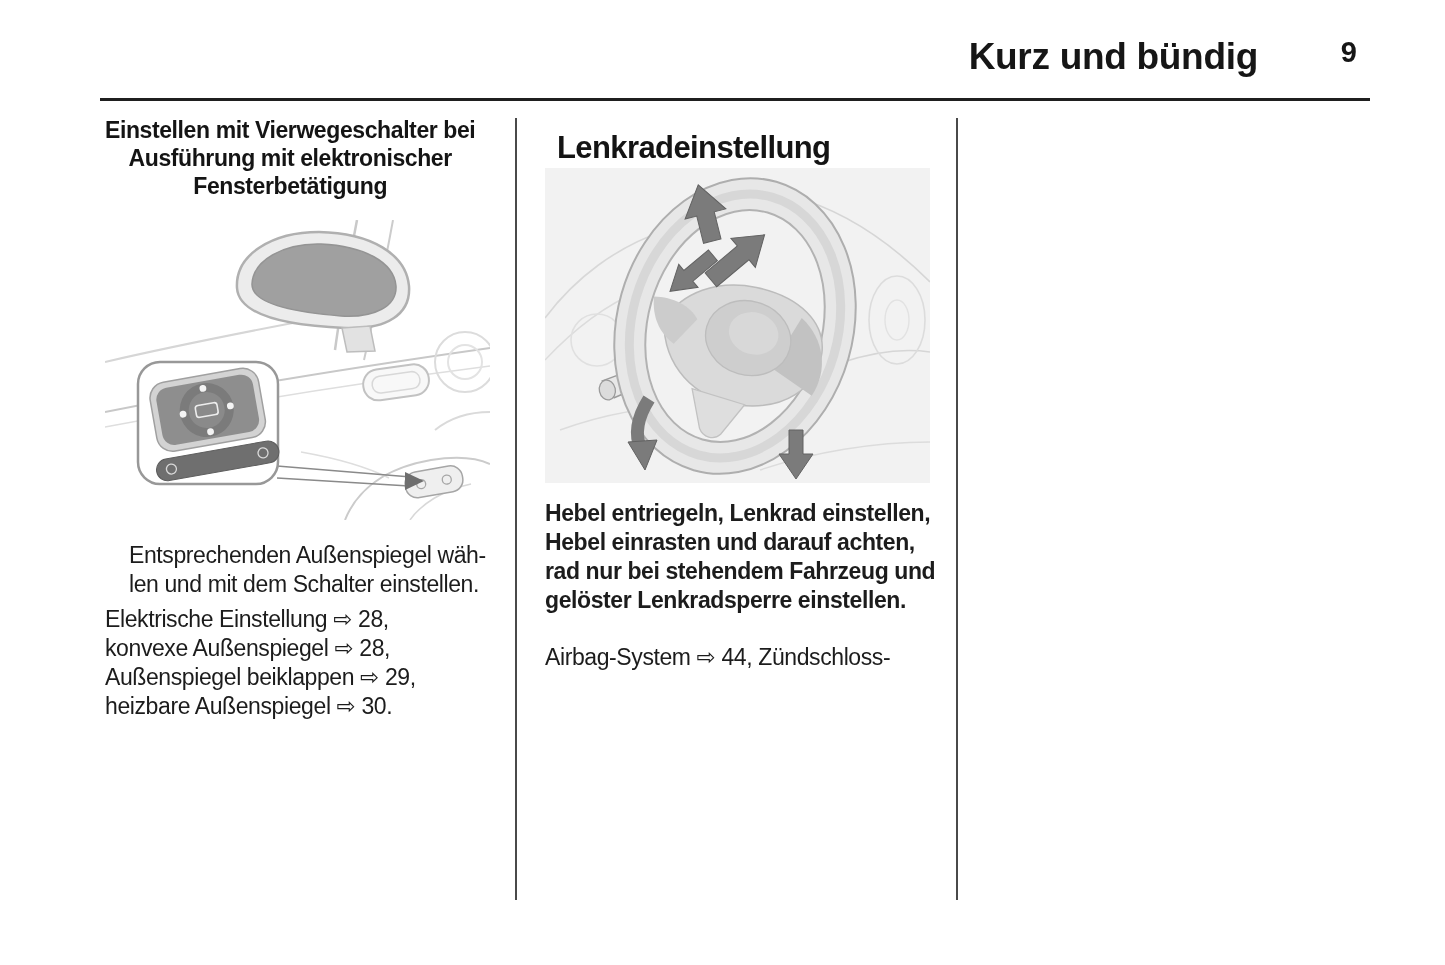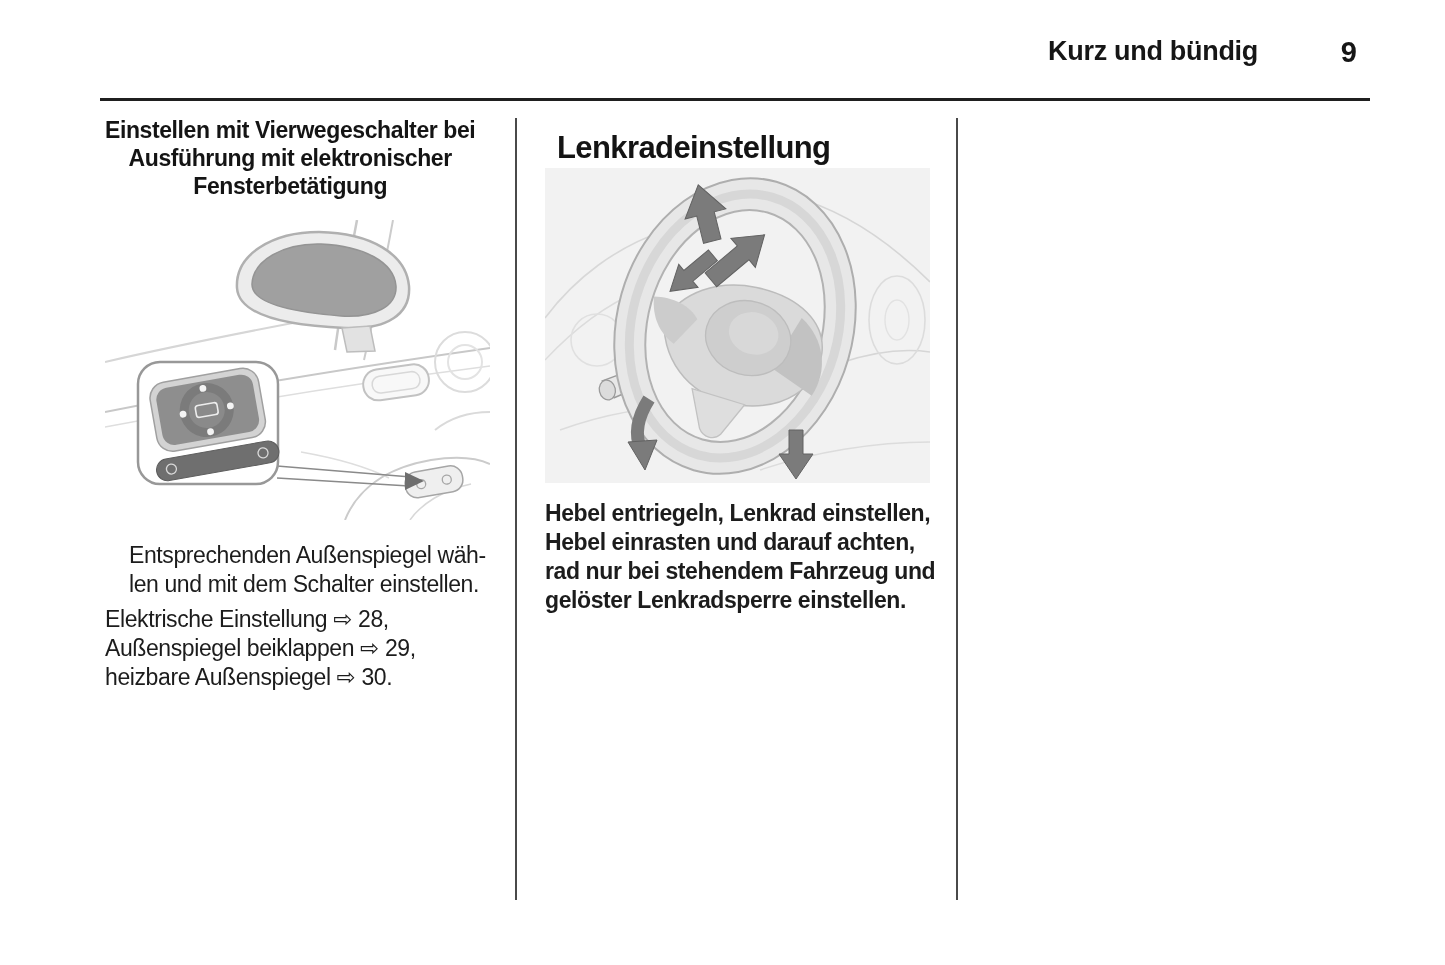--- a/index.html
+++ b/index.html
@@ -7,21 +7,21 @@
     width: 1445px; height: 965px;
     background: #ffffff;
     font-family: "Liberation Sans", "DejaVu Sans", sans-serif;
     overflow: hidden;
   }
   .page { position: relative; width: 1445px; height: 965px; background: #fff; }
 
   
   .section-title {
     position: absolute; top: 36px; right: 187px;
-    font-size: 27px; font-weight: bold; color: #161616; letter-spacing: -0.3px;
+    font-size: 37px; font-weight: bold; color: #161616; letter-spacing: -0.3px;
     white-space: nowrap;
   }
   .page-number {
     position: absolute; top: 36px; right: 88px;
     font-size: 29px; font-weight: bold; color: #161616;
   }
   .header-rule {
     position: absolute; left: 100px; top: 98px;
     width: 1270px; height: 3px; background: #1f1f1f;
   }
@@ -139,20 +139,21 @@
       </g>
     </svg>
 
     <div class="para p-l1">
       <span class="tline">Entsprechenden Außenspiegel wäh-</span>
       <span class="tline">len und mit dem Schalter einstellen.</span>
     </div>
 
     <div class="para p-l2">
       <span class="tline">Elektrische Einstellung ⇨ 28,</span>
+      <span class="tline">konvexe Außenspiegel ⇨ 28,</span>
       <span class="tline">Außenspiegel beiklappen ⇨ 29,</span>
       <span class="tline">heizbare Außenspiegel ⇨ 30.</span>
     </div>
   </div>
 
   <div class="col-mid">
 
     <h1 class="main-heading">Lenkradeinstellung</h1>
 
     <svg class="fig fig-wheel" width="385" height="315" viewBox="0 0 385 315">
@@ -207,16 +208,17 @@
     </svg>
 
     <div class="para p-m1">
       <span class="tline">Hebel entriegeln, Lenkrad einstellen,</span>
       <span class="tline">Hebel einrasten und darauf achten,</span>
       <span class="tline">rad nur bei stehendem Fahrzeug und</span>
       <span class="tline">gelöster Lenkradsperre einstellen.</span>
     </div>
 
     <div class="para p-m2">
+      <span class="tline">Airbag-System ⇨ 44, Zündschloss-</span>
     </div>
   </div>
 
 </div>
 
 </body></html>

